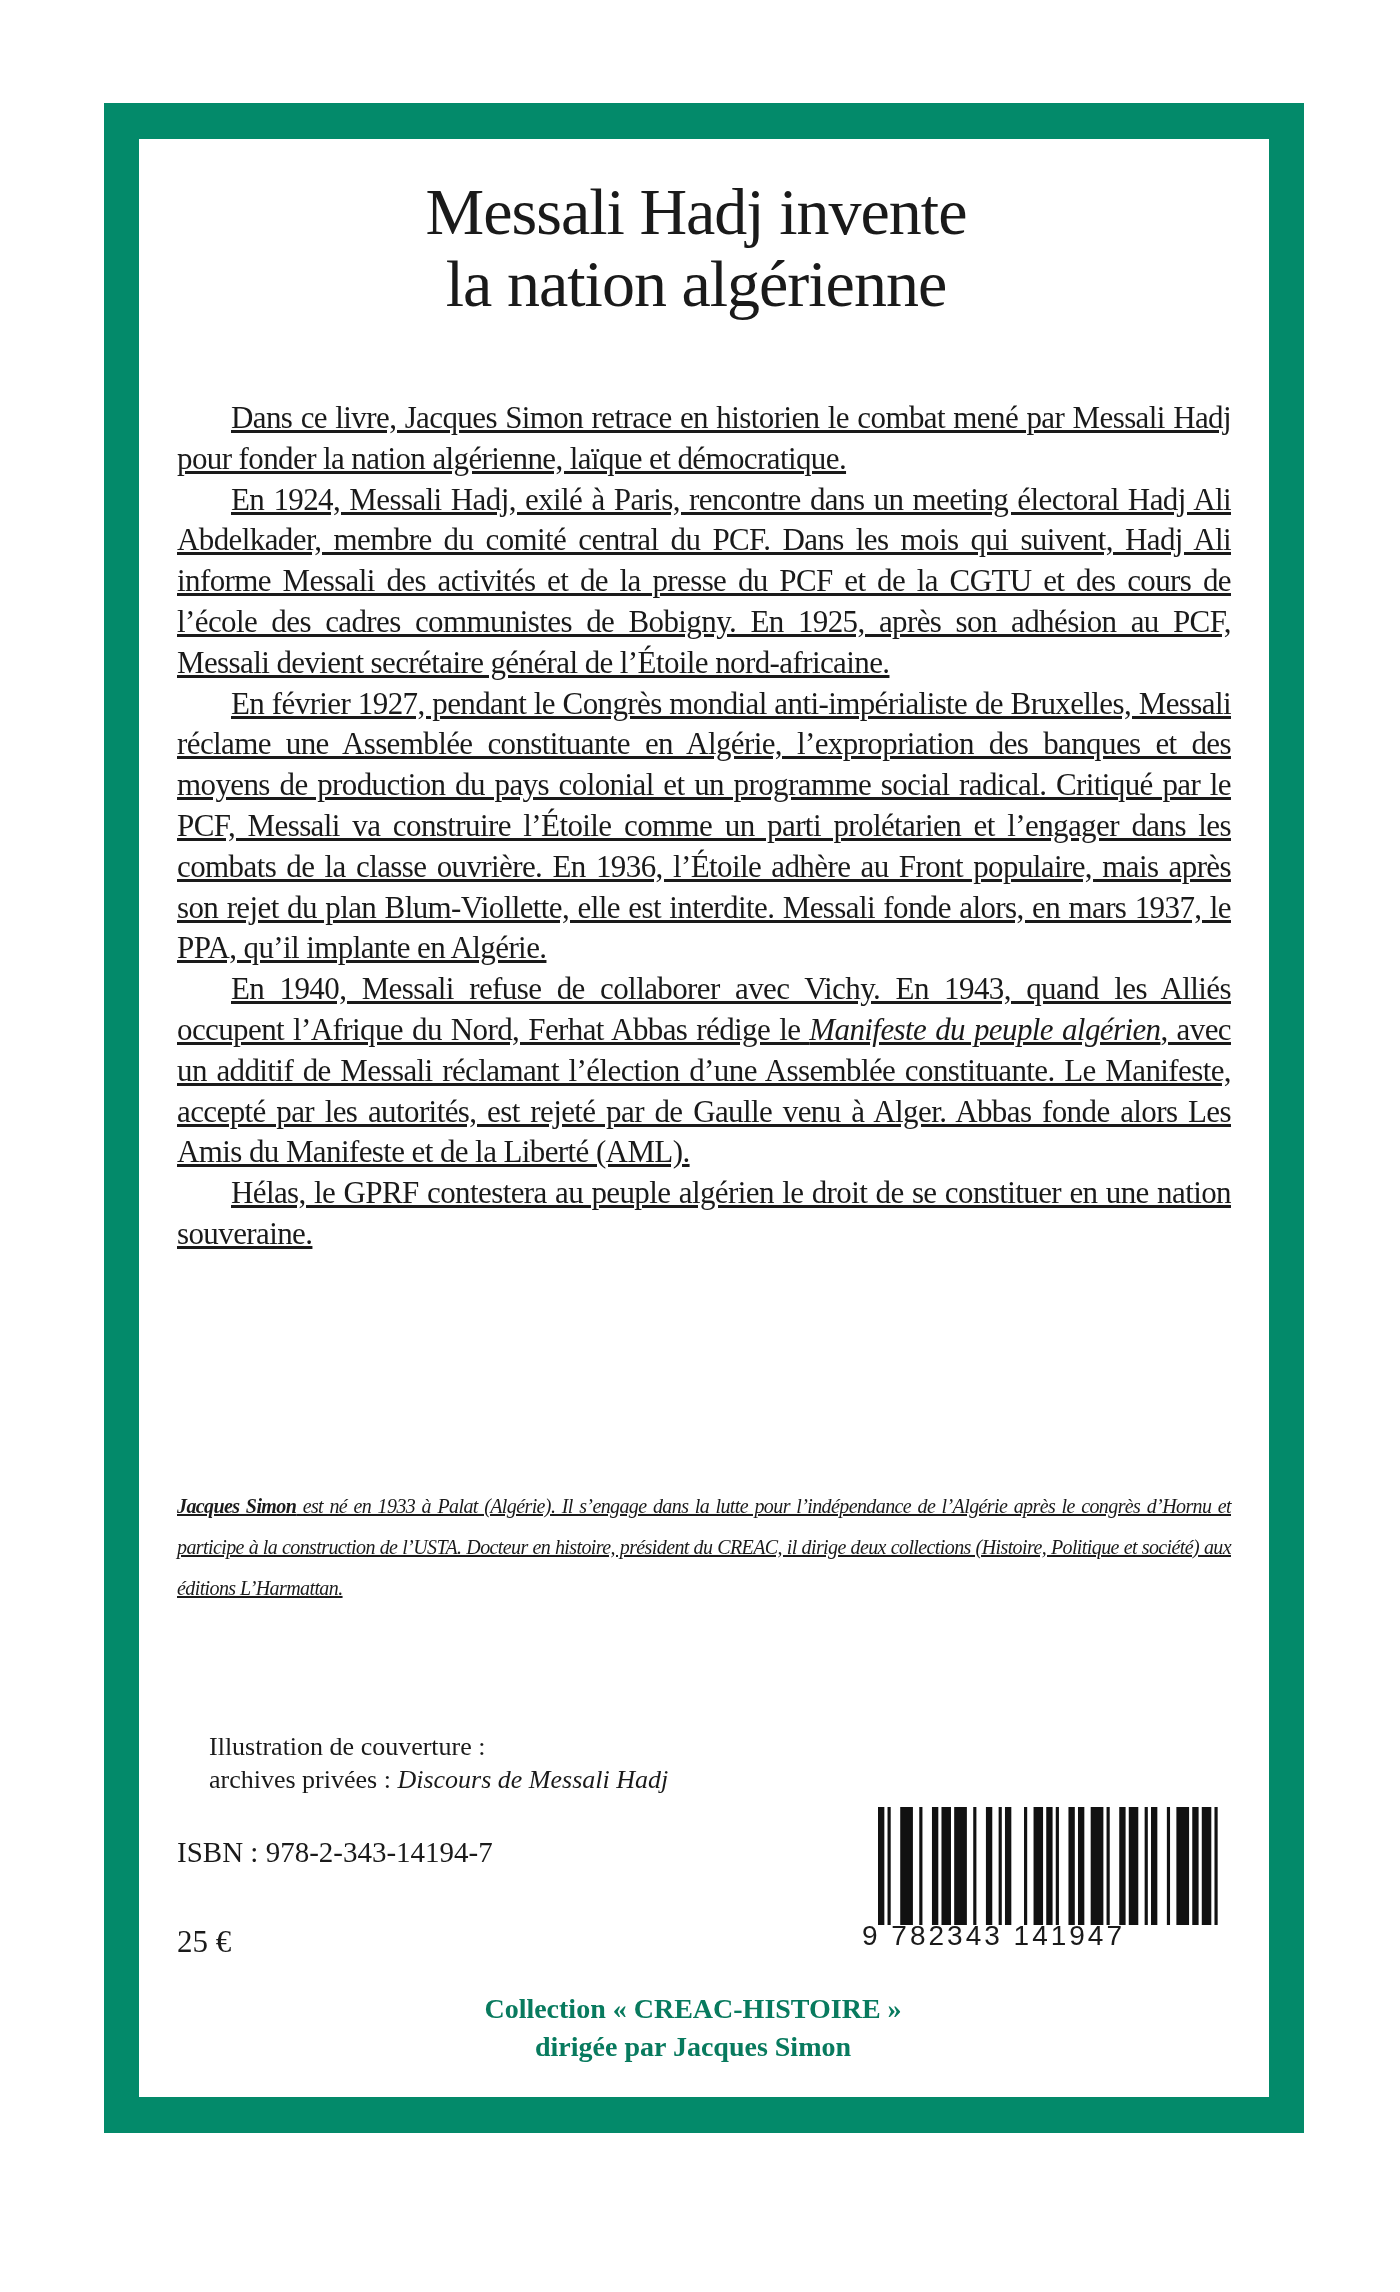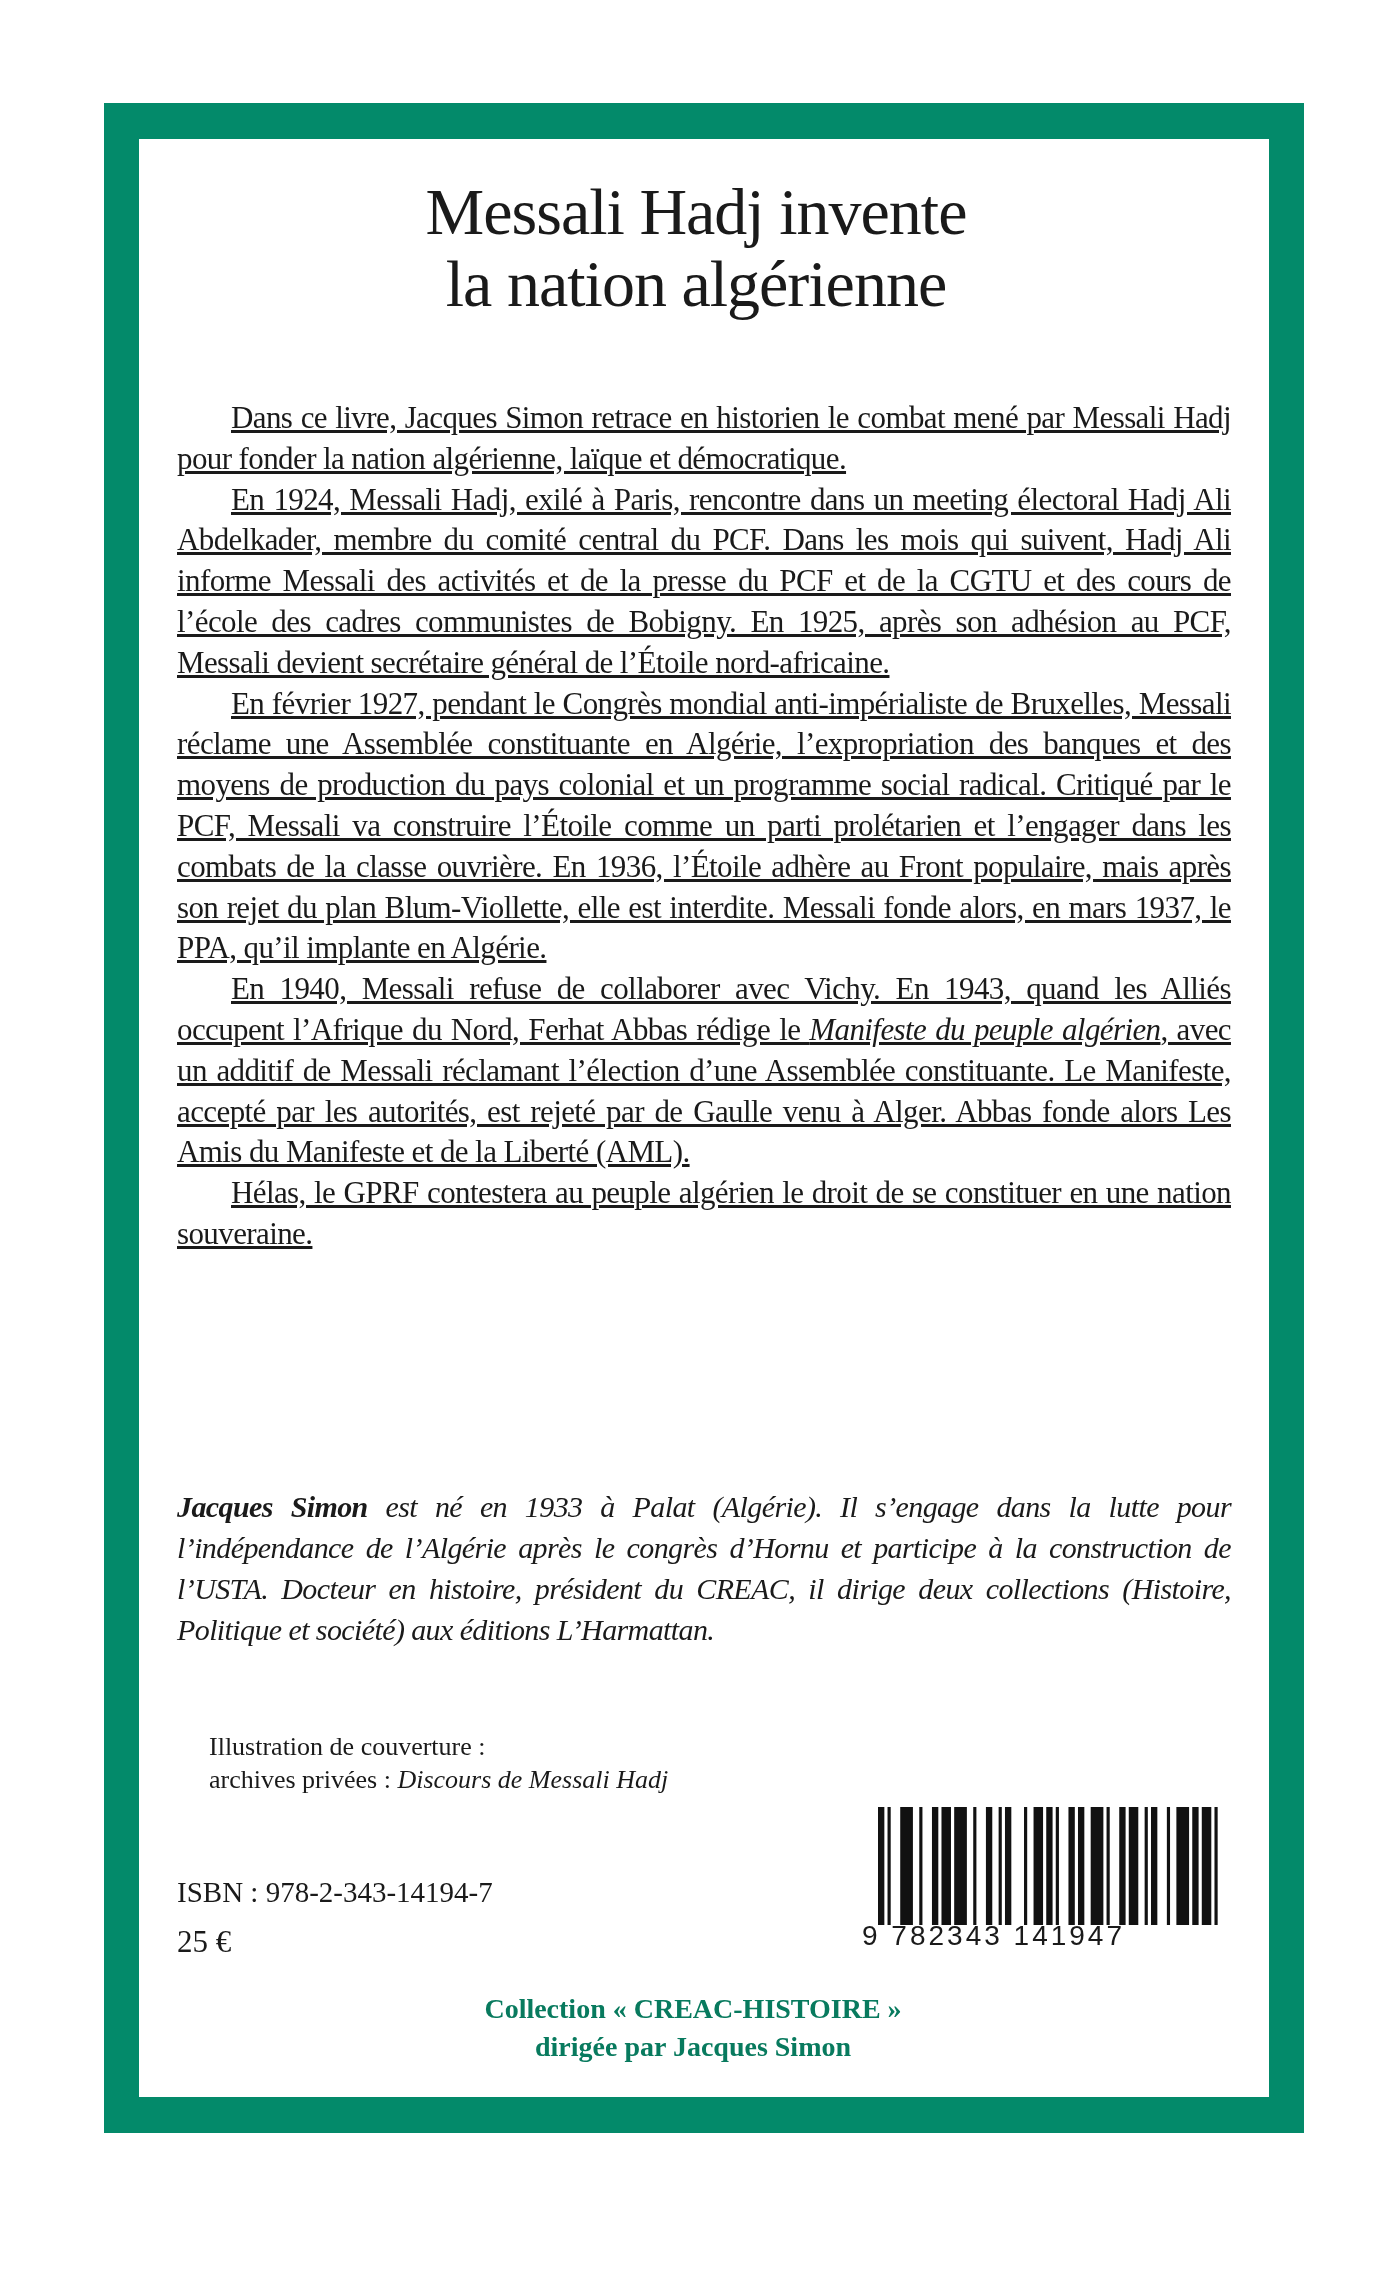--- a/index.html
+++ b/index.html
@@ -6,25 +6,25 @@
   body { width:1400px; height:2292px; position:relative; overflow:hidden;
          font-family:"Liberation Serif", "DejaVu Serif", serif; color:#1a1a1a; }
   .frame { position:absolute; left:104px; top:103px; width:1200px; height:2030px;
            background:#038a6a; }
   .inner { position:absolute; left:139px; top:139px; width:1130px; height:1958px; background:#fff; }
   .title { position:absolute; left:131px; width:1130px; text-align:center;
            font-size:66px; line-height:72px; top:176px; letter-spacing:-1px; }
   .body { position:absolute; left:177px; width:1054px; top:398px; font-size:31px; line-height:40.8px;
           text-align:justify; letter-spacing:-0.6px; }
   .body p { margin:0; text-indent:54px;text-decoration:underline; }
-  .bio { position:absolute; left:177px; width:1054px; top:1486px; font-size:30px; line-height:41px;
-         font-style:italic; text-align:justify; letter-spacing:-0.6px; }
+  .bio { position:absolute; left:177px; width:1054px; top:1486px; font-size:20px; line-height:41px;
+         font-style:italic; text-align:justify; letter-spacing:-0.6px;text-decoration:underline; }
   .bio p { margin:0; }
   .credit { position:absolute; left:177px; top:1730px; font-size:26px; line-height:33px;margin-left:32px; }
-  .isbn { position:absolute; left:177px; top:1876px; font-size:29px; }
+  .isbn { position:absolute; left:177px; top:1836px; font-size:29px; }
   .price { position:absolute; left:177px; top:1924px; font-size:31px; }
   .barcode { position:absolute; left:878px; top:1807px; width:346px; height:118px; }
   .barcode-digits { position:absolute; left:862px; top:1920px; font-family:"Liberation Sans", sans-serif;
                     font-size:28px; letter-spacing:3px; }
   .collection { position:absolute; left:128px; width:1130px; top:1990px; text-align:center;
                 color:#087a5e; font-weight:bold; font-size:28px; line-height:38px; }
 </style>
 </head>
 <body>
 

